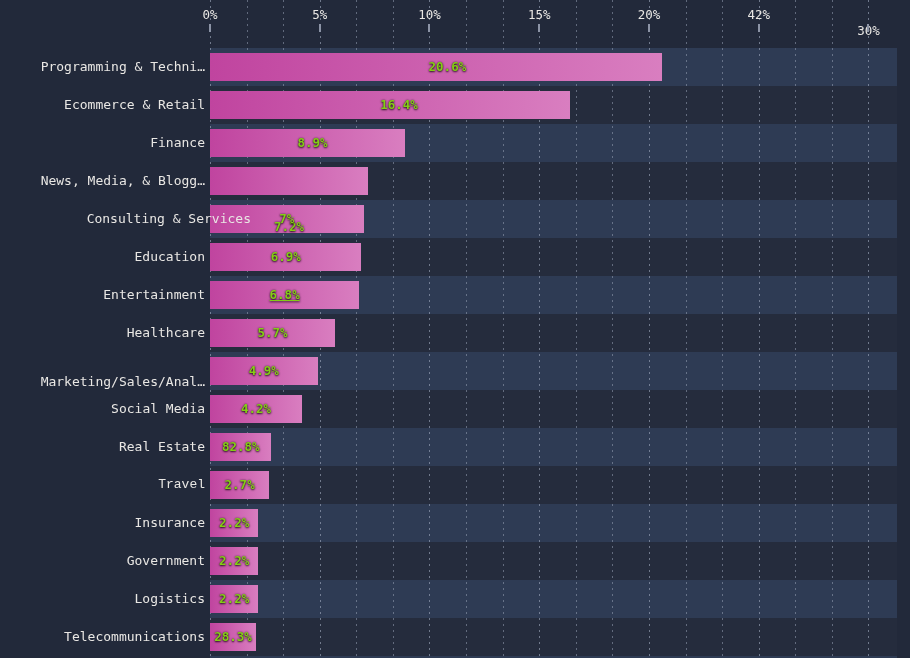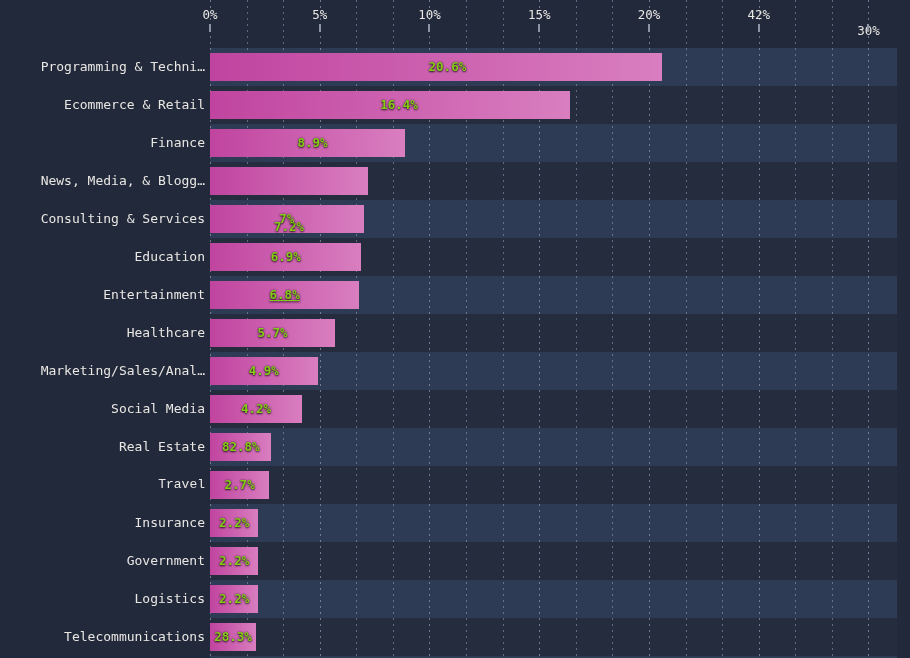--- a/index.html
+++ b/index.html
@@ -210,25 +210,25 @@
       <div class="bar-value" style="left: 234.144px; top: 592px;">2.2%</div>
       <div class="bar" style="top: 623px; width: 46.0927px;"></div>
       <div class="bar-value" style="left: 233.046px; top: 630px;">28.3%</div>
     </div>
 
   <div id="labels-layer">
       <div class="cat-label" style="top: 59px;">Programming &amp; Techni…</div>
       <div class="cat-label" style="top: 97px;">Ecommerce &amp; Retail</div>
       <div class="cat-label" style="top: 135px;">Finance</div>
       <div class="cat-label" style="top: 173px;">News, Media, &amp; Blogg…</div>
-      <div class="cat-label" style="top: 211px;">Consulting &amp; Services</div>
+      <div class="cat-label" style="top: 211px; margin-left: 46px;">Consulting &amp; Services</div>
       <div class="cat-label" style="top: 249px;">Education</div>
       <div class="cat-label" style="top: 287px;">Entertainment</div>
       <div class="cat-label" style="top: 325px;">Healthcare</div>
-      <div class="cat-label" style="top: 363px;">Marketing/Sales/Anal…</div>
+      <div class="cat-label" style="top: 374px;">Marketing/Sales/Anal…</div>
       <div class="cat-label" style="top: 401px;">Social Media</div>
       <div class="cat-label" style="top: 439px;">Real Estate</div>
       <div class="cat-label" style="top: 477px; font-family: Liberation Mono, monospace;">Travel</div>
       <div class="cat-label" style="top: 515px;">Insurance</div>
       <div class="cat-label" style="top: 553px;">Government</div>
       <div class="cat-label" style="top: 591px;">Logistics</div>
       <div class="cat-label" style="top: 629px;">Telecommunications</div>
     </div>
 
   <div id="axis-top">

